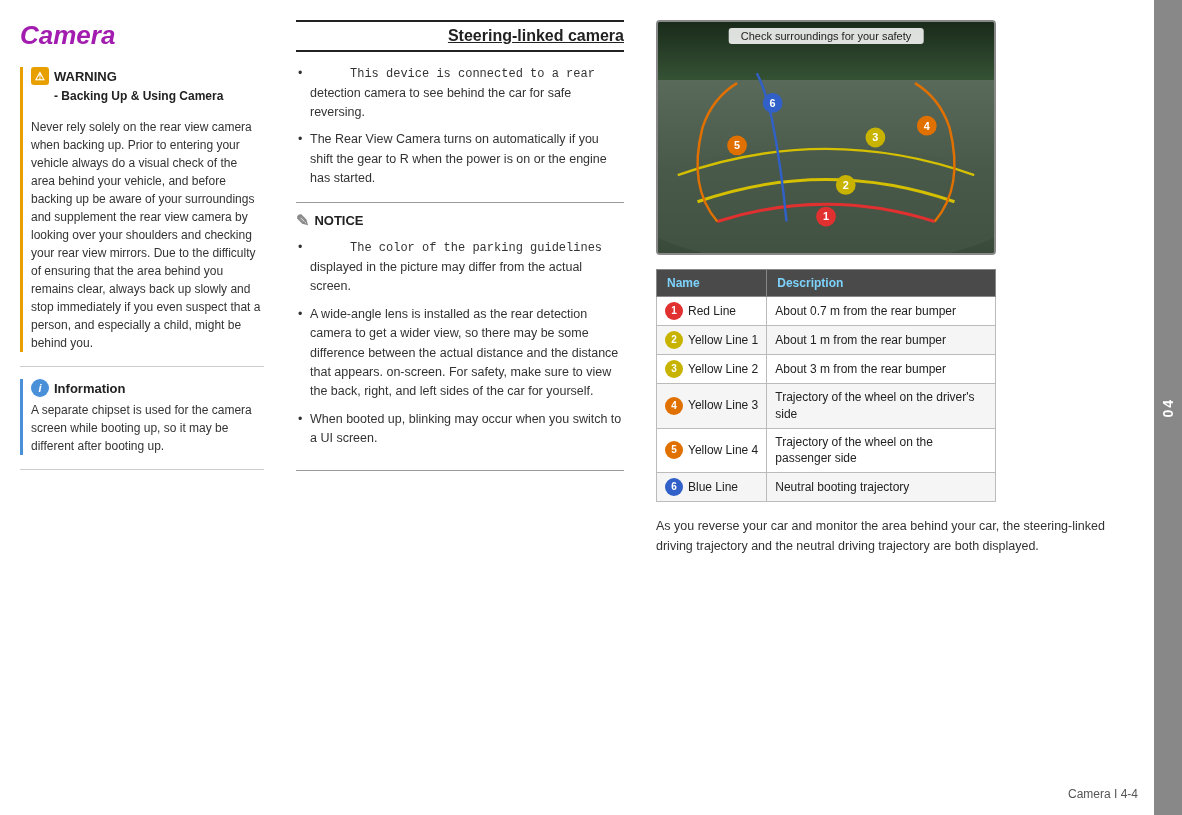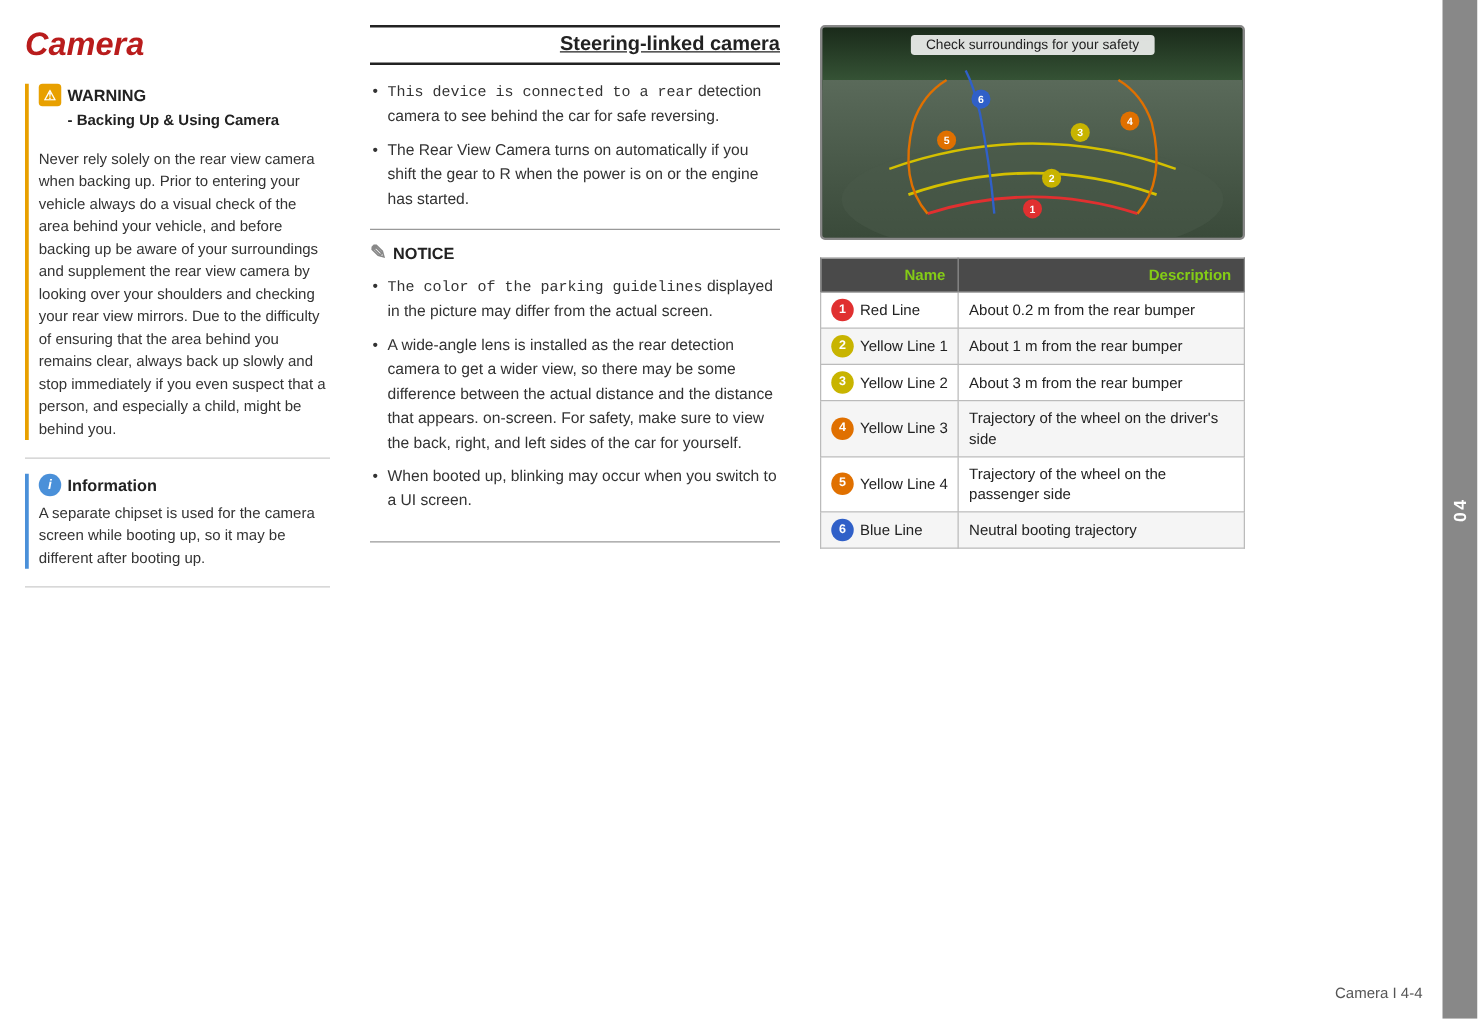--- a/index.html
+++ b/index.html
@@ -26,21 +26,21 @@
     
     .left-column {
       width: 260px;
       padding-right: 16px;
       flex-shrink: 0;
     }
 
     .page-title {
       font-size: 26px;
       font-weight: bold;
-      color: #b91c1c;
+      color: #a21caf;
       margin-bottom: 16px;
       font-style: italic;
     }
 
     .warning-box {
       border-left: 3px solid #e8a000;
       padding-left: 8px;
       margin-bottom: 14px;
     }
 
@@ -158,20 +158,21 @@
     .bullet-list li::before {
       content: "•";
       position: absolute;
       left: 2px;
       top: 0;
     }
 
     .mono {
       font-family: 'Courier New', monospace;
       font-size: 12px;
+      margin-left: 40px;
     }
 
     .notice-box {
       border-top: 1px solid #999;
       border-bottom: 1px solid #999;
       padding: 8px 0;
       margin-bottom: 8px;
     }
 
     .notice-header {
@@ -191,21 +192,21 @@
     
     .right-column {
       flex: 1;
       padding: 0 16px;
       min-width: 340px;
     }
 
     
     .camera-image {
       width: 340px;
-      height: 172px;
+      height: 235px;
       background: #2a3a2a;
       border: 2px solid #888;
       border-radius: 4px;
       position: relative;
       overflow: hidden;
       margin-bottom: 14px;
     }
 
     .camera-image .road-surface {
       position: absolute;
@@ -250,23 +251,23 @@
     
     .data-table {
       width: 340px;
       border-collapse: collapse;
       font-size: 12px;
       margin-bottom: 14px;
     }
 
     .data-table th {
       background: #4a4a4a;
-      color: #84cc16;
+      color: #7dd3fc;
       padding: 6px 10px;
-      text-align: right;
+      text-align: left;
       border: 1px solid #888;
       font-size: 12px;
     }
 
     .data-table td {
       padding: 5px 8px;
       border: 1px solid #bbb;
       vertical-align: middle;
       line-height: 1.4;
     }
@@ -449,21 +450,21 @@
         </tr>
       </thead>
       <tbody id="table-body">
       <tr>
             <td>
               <div class="row-label">
                 <div class="row-badge" style="background:#e03030">1</div>
                 <span>Red Line</span>
               </div>
             </td>
-            <td>About 0.2 m from the rear bumper</td>
+            <td>About 0.7 m from the rear bumper</td>
           </tr>
           <tr>
             <td>
               <div class="row-label">
                 <div class="row-badge" style="background:#c8b400">2</div>
                 <span>Yellow Line 1</span>
               </div>
             </td>
             <td>About 1 m from the rear bumper</td>
           </tr>
@@ -499,20 +500,21 @@
               <div class="row-label">
                 <div class="row-badge" style="background:#3060c8">6</div>
                 <span>Blue Line</span>
               </div>
             </td>
             <td>Neutral booting trajectory</td>
           </tr>
         </tbody>
     </table>
 
+    <p class="closing-text">As you reverse your car and monitor the area behind your car, the steering-linked driving trajectory and the neutral driving trajectory are both displayed.</p>
   </div>
 </div>
 
 <div class="side-tab">
   <span class="side-tab-text">04</span>
 </div>
 
 <div class="page-footer">Camera I 4-4</div>
 
 </body></html>

